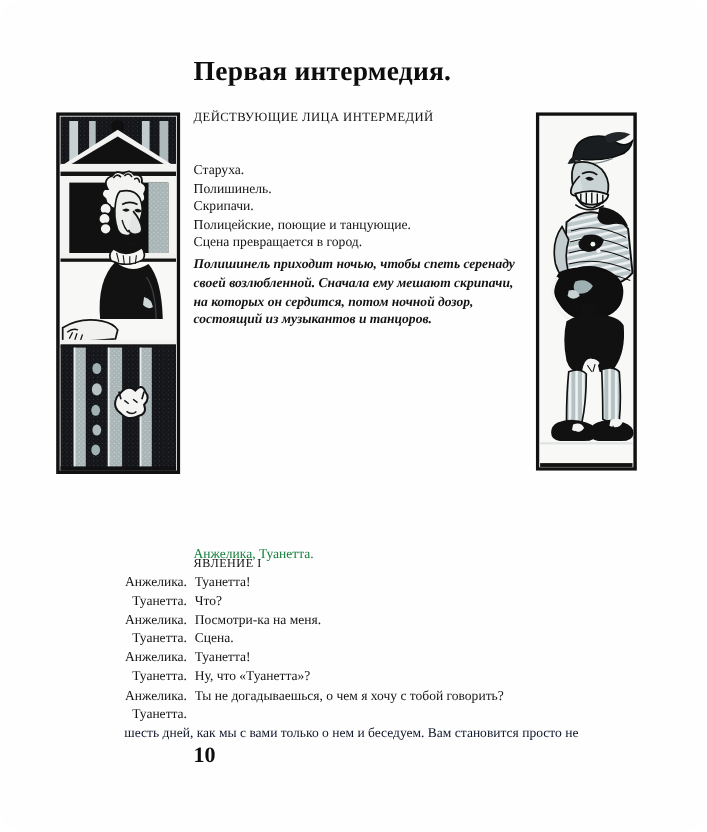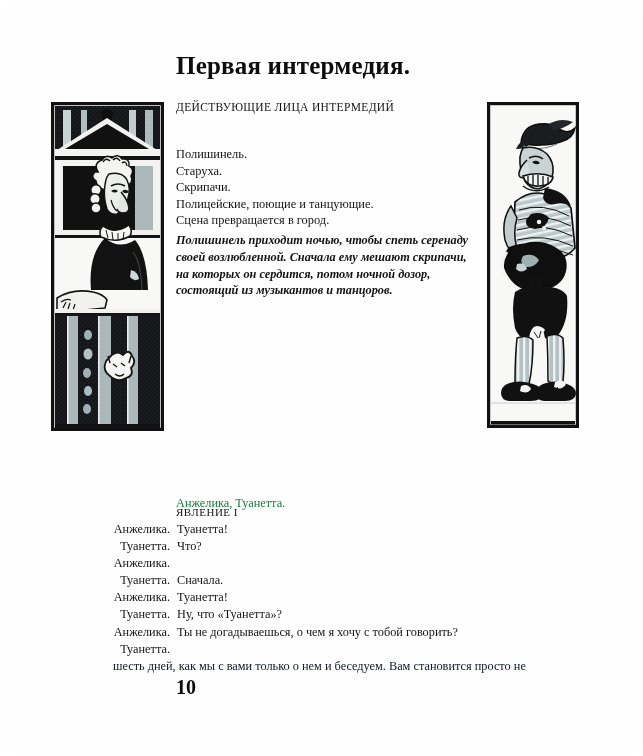--- a/index.html
+++ b/index.html
@@ -348,22 +348,22 @@
       <rect x="4" y="300" width="84" height="2" fill="#dfe3e3"></rect>
       <rect x="4" y="319" width="84" height="3.5" fill="#111"></rect>
     </svg>
   </div>
 
   <div class="title">Первая интермедия.</div>
 
   <div class="dramatis-heading">ДЕЙСТВУЮЩИЕ ЛИЦА ИНТЕРМЕДИЙ</div>
 
   <div class="char-list">
+    <div>Старуха.</div>
     <div>Полишинель.</div>
-    <div>Старуха.</div>
     <div>Скрипачи.</div>
     <div>Полицейские, поющие и танцующие.</div>
     <div>Сцена превращается в город.</div>
   </div>
 
   <div class="stage-direction">Полишинель  приходит ночью, чтобы спеть серенаду своей возлюбленной. Сначала ему  мешают  скрипачи, на которых он сердится, потом ночной дозор, состоящий из музыкантов и танцоров.</div>
 
   <div class="scene-heading">ЯВЛЕНИЕ I</div>
   <div class="scene-cast">Анжелика, Туанетта.</div>
 
@@ -371,24 +371,25 @@
     <div class="dline">
       <span class="speaker">Анжелика.</span>
       <span class="speech">Туанетта!</span>
     </div>
     <div class="dline">
       <span class="speaker">Туанетта.</span>
       <span class="speech">Что?</span>
     </div>
     <div class="dline">
       <span class="speaker">Анжелика.</span>
+      <span class="speech">Посмотри-ка на меня.</span>
     </div>
     <div class="dline">
       <span class="speaker">Туанетта.</span>
-      <span class="speech">Сначала.</span>
+      <span class="speech">Сцена.</span>
     </div>
     <div class="dline">
       <span class="speaker">Анжелика.</span>
       <span class="speech">Туанетта!</span>
     </div>
     <div class="dline">
       <span class="speaker">Туанетта.</span>
       <span class="speech">Ну, что «Туанетта»?</span>
     </div>
     <div class="dline">

